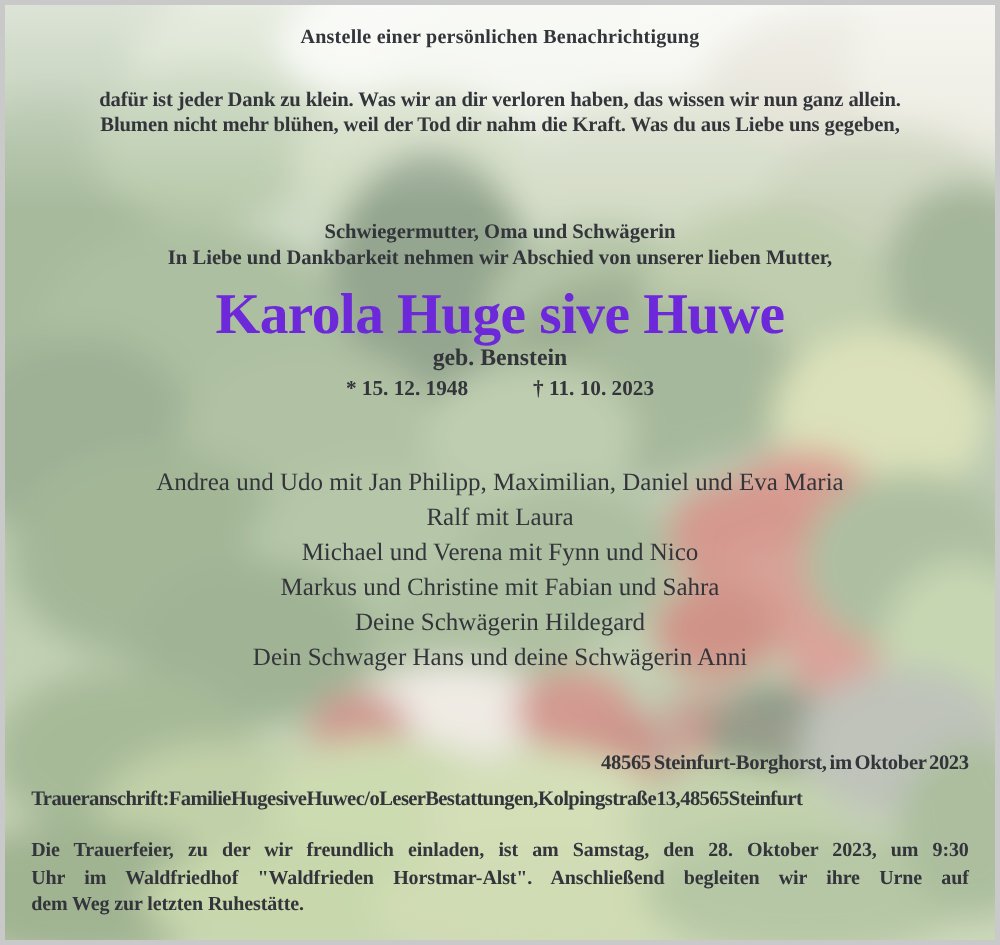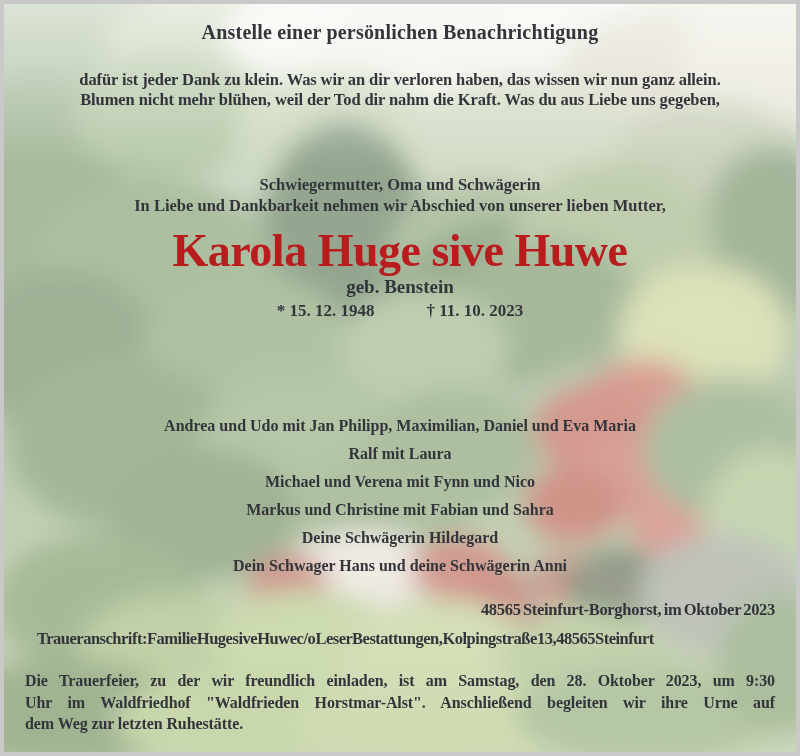--- a/index.html
+++ b/index.html
@@ -20,21 +20,21 @@
     left: 0; top: 0; width: 792px; height: 748px;
     display: block;
   }
 
   .layer { position: absolute; left: 0; width: 100%; }
 
   .centered { text-align: center; }
 
   .preamble {
     top: 17px;
-    font-size: 20px; font-weight: 700;
+    font-size: 16px; font-weight: 700;
     letter-spacing: 0.2px;
   }
 
   .poem {
     top: 66px;
     font-size: 16.5px; font-weight: 700;
     line-height: 19.5px;
     letter-spacing: -0.1px;
   }
 
@@ -43,57 +43,55 @@
     font-size: 16.5px; font-weight: 700;
     line-height: 21px;
   }
 
   .name {
     top: 219px;
     margin: 0;
     font-size: 46px; font-weight: 700;
     line-height: 56px;
     letter-spacing: -0.5px;
-    color: #b91c1c;
+    color: #6d28d9;
   }
 
   .maiden {
     top: 272px;
     font-size: 19px; font-weight: 700;
   }
 
   .dates {
     top: 297px;
     font-size: 17px; font-weight: 700;
     line-height: 20px;
   }
   .dates .death { margin-left: 52px; }
 
   .mourners {
     top: 368px;
-    font-size: 16px; font-weight: 700;
+    font-size: 20px; font-weight: 400;
     line-height: 28px;
-    margin-top: 40px;
   }
 
   .place-date {
     top: 596px; left: 21px; width: 750px;
     font-size: 16.5px; font-weight: 700;
     letter-spacing: -0.3px; word-spacing: -1.5px;
     text-align: right;
     white-space: nowrap;
   }
 
   .address {
     top: 625px; left: 21px; width: 750px;
     font-size: 16.5px; font-weight: 700;
     letter-spacing: -0.5px; word-spacing: -3.5px;
     text-align: left;
     white-space: nowrap;
-    margin-left: 12px;
   }
 
   .funeral {
     top: 666px; left: 21px; width: 750px;
     font-size: 16px; font-weight: 700;
     line-height: 21.5px;
     letter-spacing: -0.1px;
   }
   .funeral div { text-align: justify; text-align-last: justify; }
   .funeral div:last-child { text-align-last: left; }

